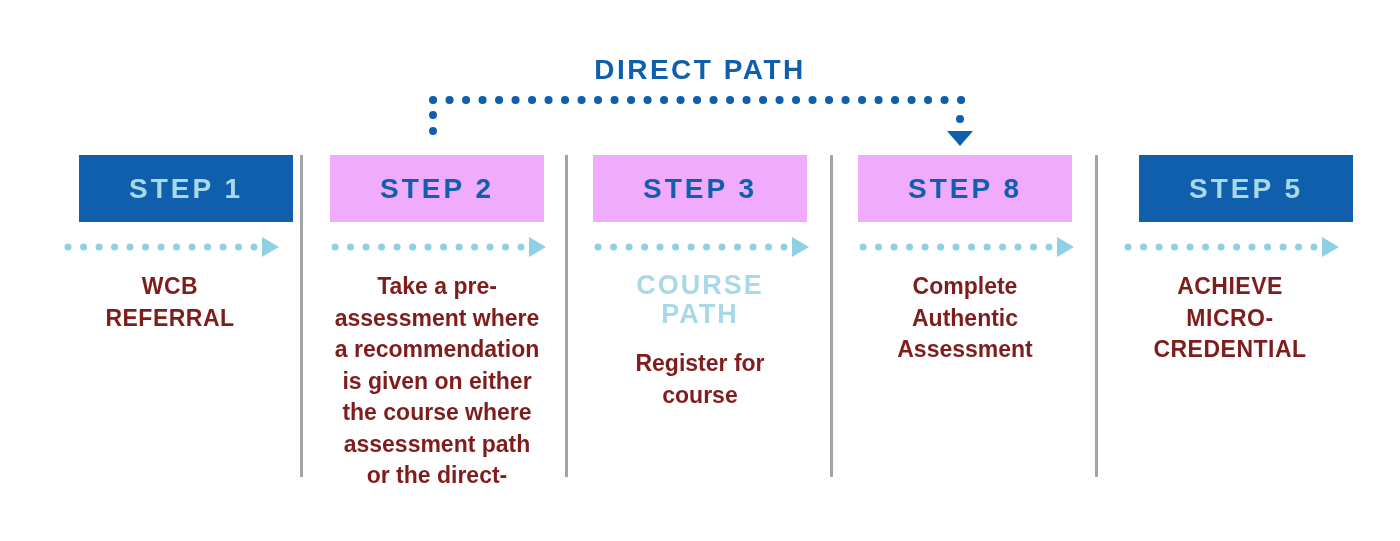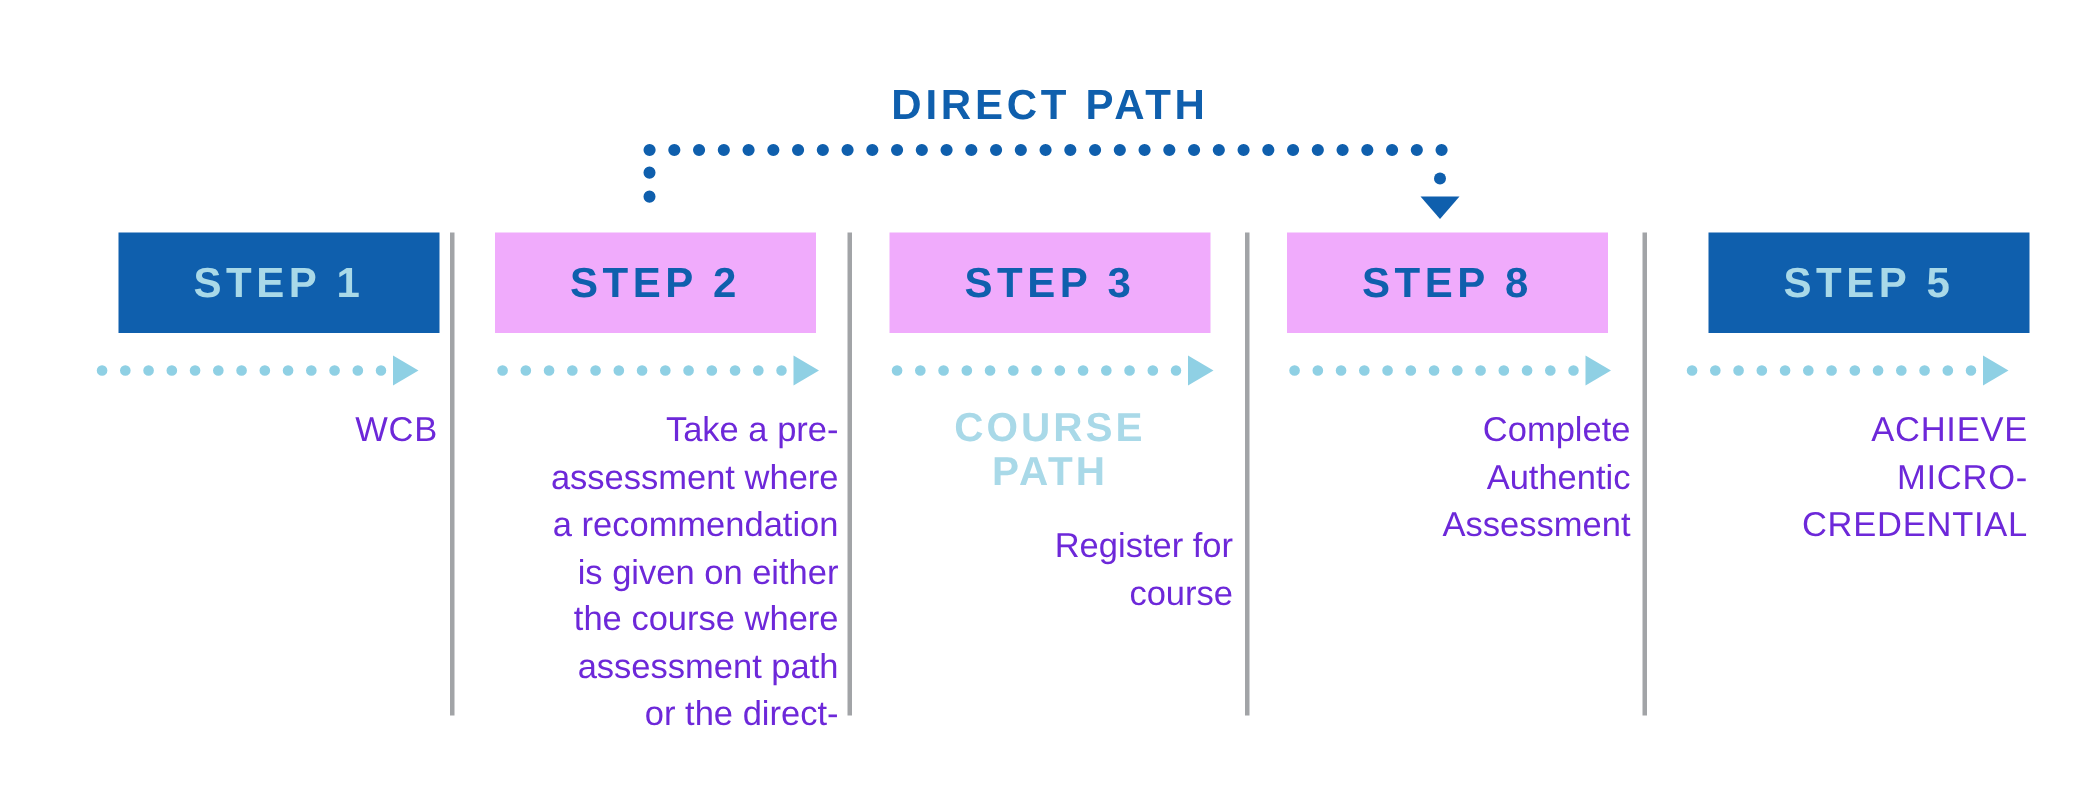--- a/index.html
+++ b/index.html
@@ -58,25 +58,25 @@
 
   .arrow-svg {
     display: block;
     margin-top: 13px;
   }
 
   .step-text {
     width: 244px;
     margin-left: -15px;
     margin-top: 12px;
-    text-align: right;
+    text-align: center;
     font-size: 23px;
-    font-weight: normal;
+    font-weight: bold;
     line-height: 31.5px;
-    color: #6d28d9;
+    color: #7f1d1d;
   }
   .step-text.upper { letter-spacing: 0.5px; }
 
   .step-subheading {
     width: 244px;
     margin-left: -15px;
     margin-top: 12px;
     text-align: center;
     font-size: 27px;
     font-weight: bold;
@@ -120,20 +120,21 @@
   <div class="col" style="left:63px">
     <div class="step-box dark">
       <span class="step-label">STEP 1</span>
     </div>
     <svg class="arrow-svg" width="222" height="24" viewBox="0 0 222 24">
       <line x1="5" y1="12" x2="191" y2="12" stroke="#8fd0e4" stroke-width="7" stroke-linecap="round" stroke-dasharray="0.1 15.4"></line>
       <polygon points="199,2 199,22 216,12" fill="#8fd0e4"></polygon>
     </svg>
     <div class="step-text upper">
       <div>WCB</div>
+      <div>REFERRAL</div>
     </div>
   </div>
 
   <div class="col" style="left:330px">
     <div class="step-box light">
       <span class="step-label">STEP 2</span>
     </div>
     <svg class="arrow-svg" width="222" height="24" viewBox="0 0 222 24">
       <line x1="5" y1="12" x2="191" y2="12" stroke="#8fd0e4" stroke-width="7" stroke-linecap="round" stroke-dasharray="0.1 15.4"></line>
       <polygon points="199,2 199,22 216,12" fill="#8fd0e4"></polygon>

